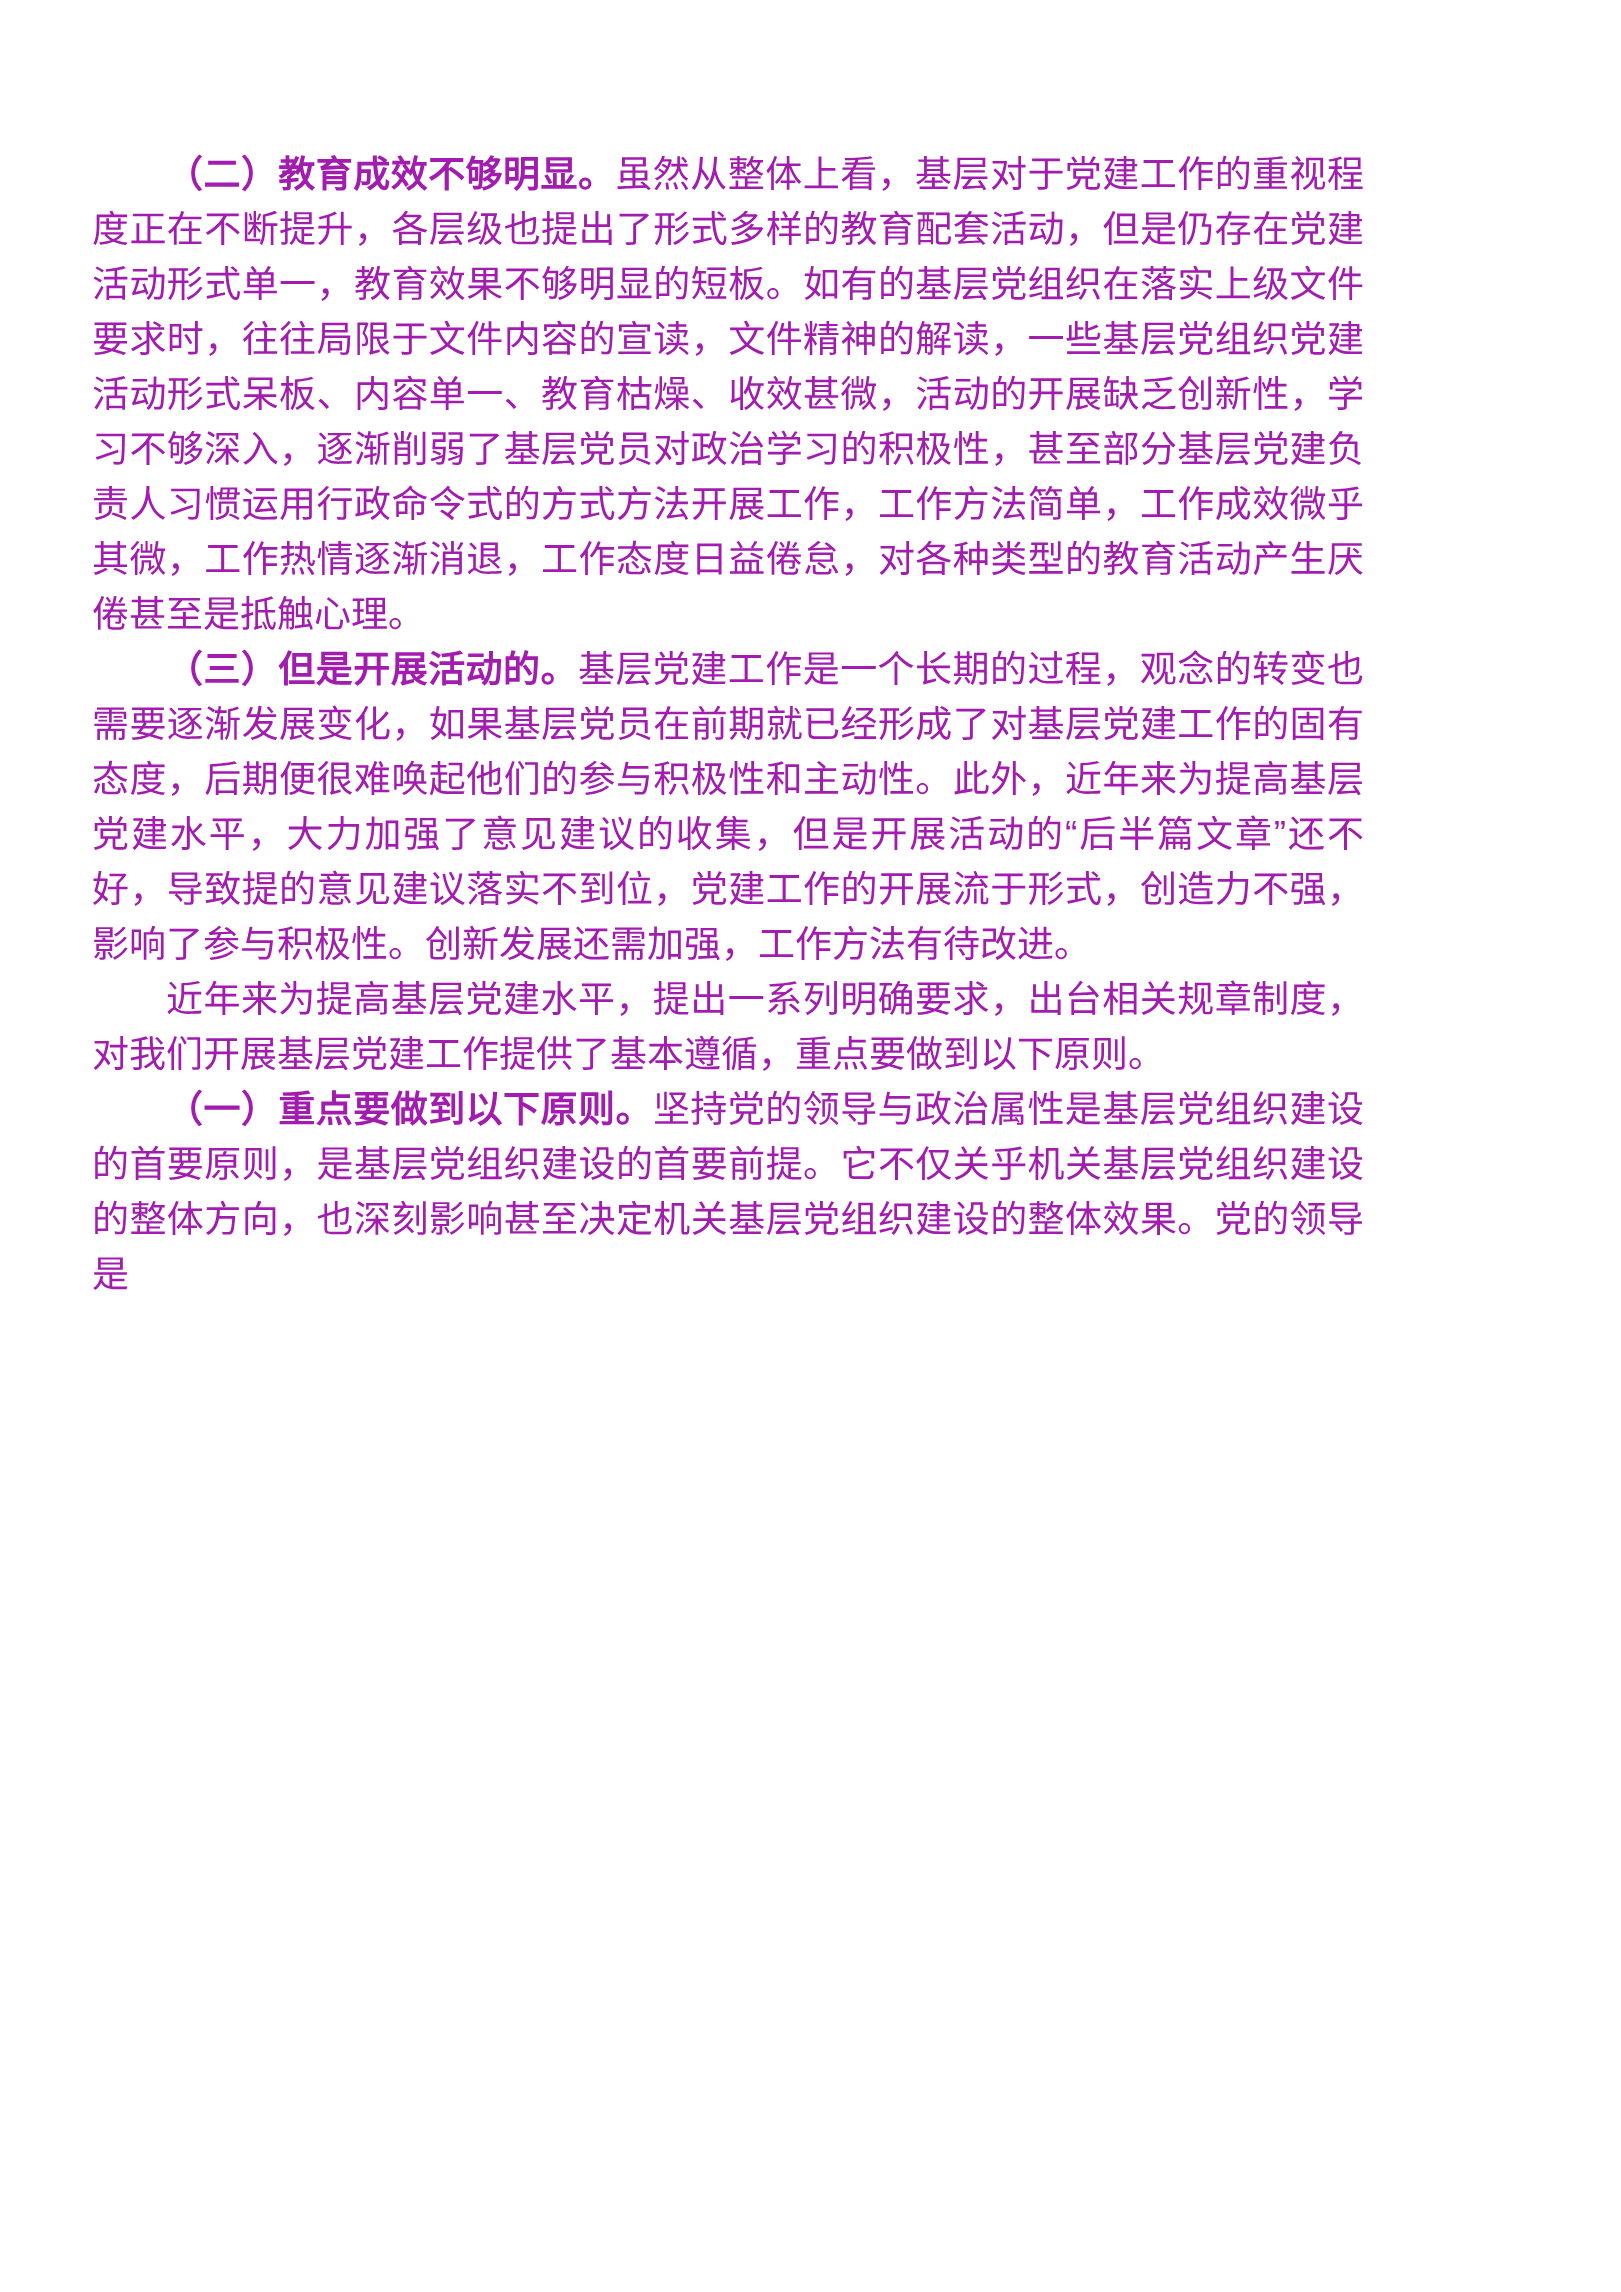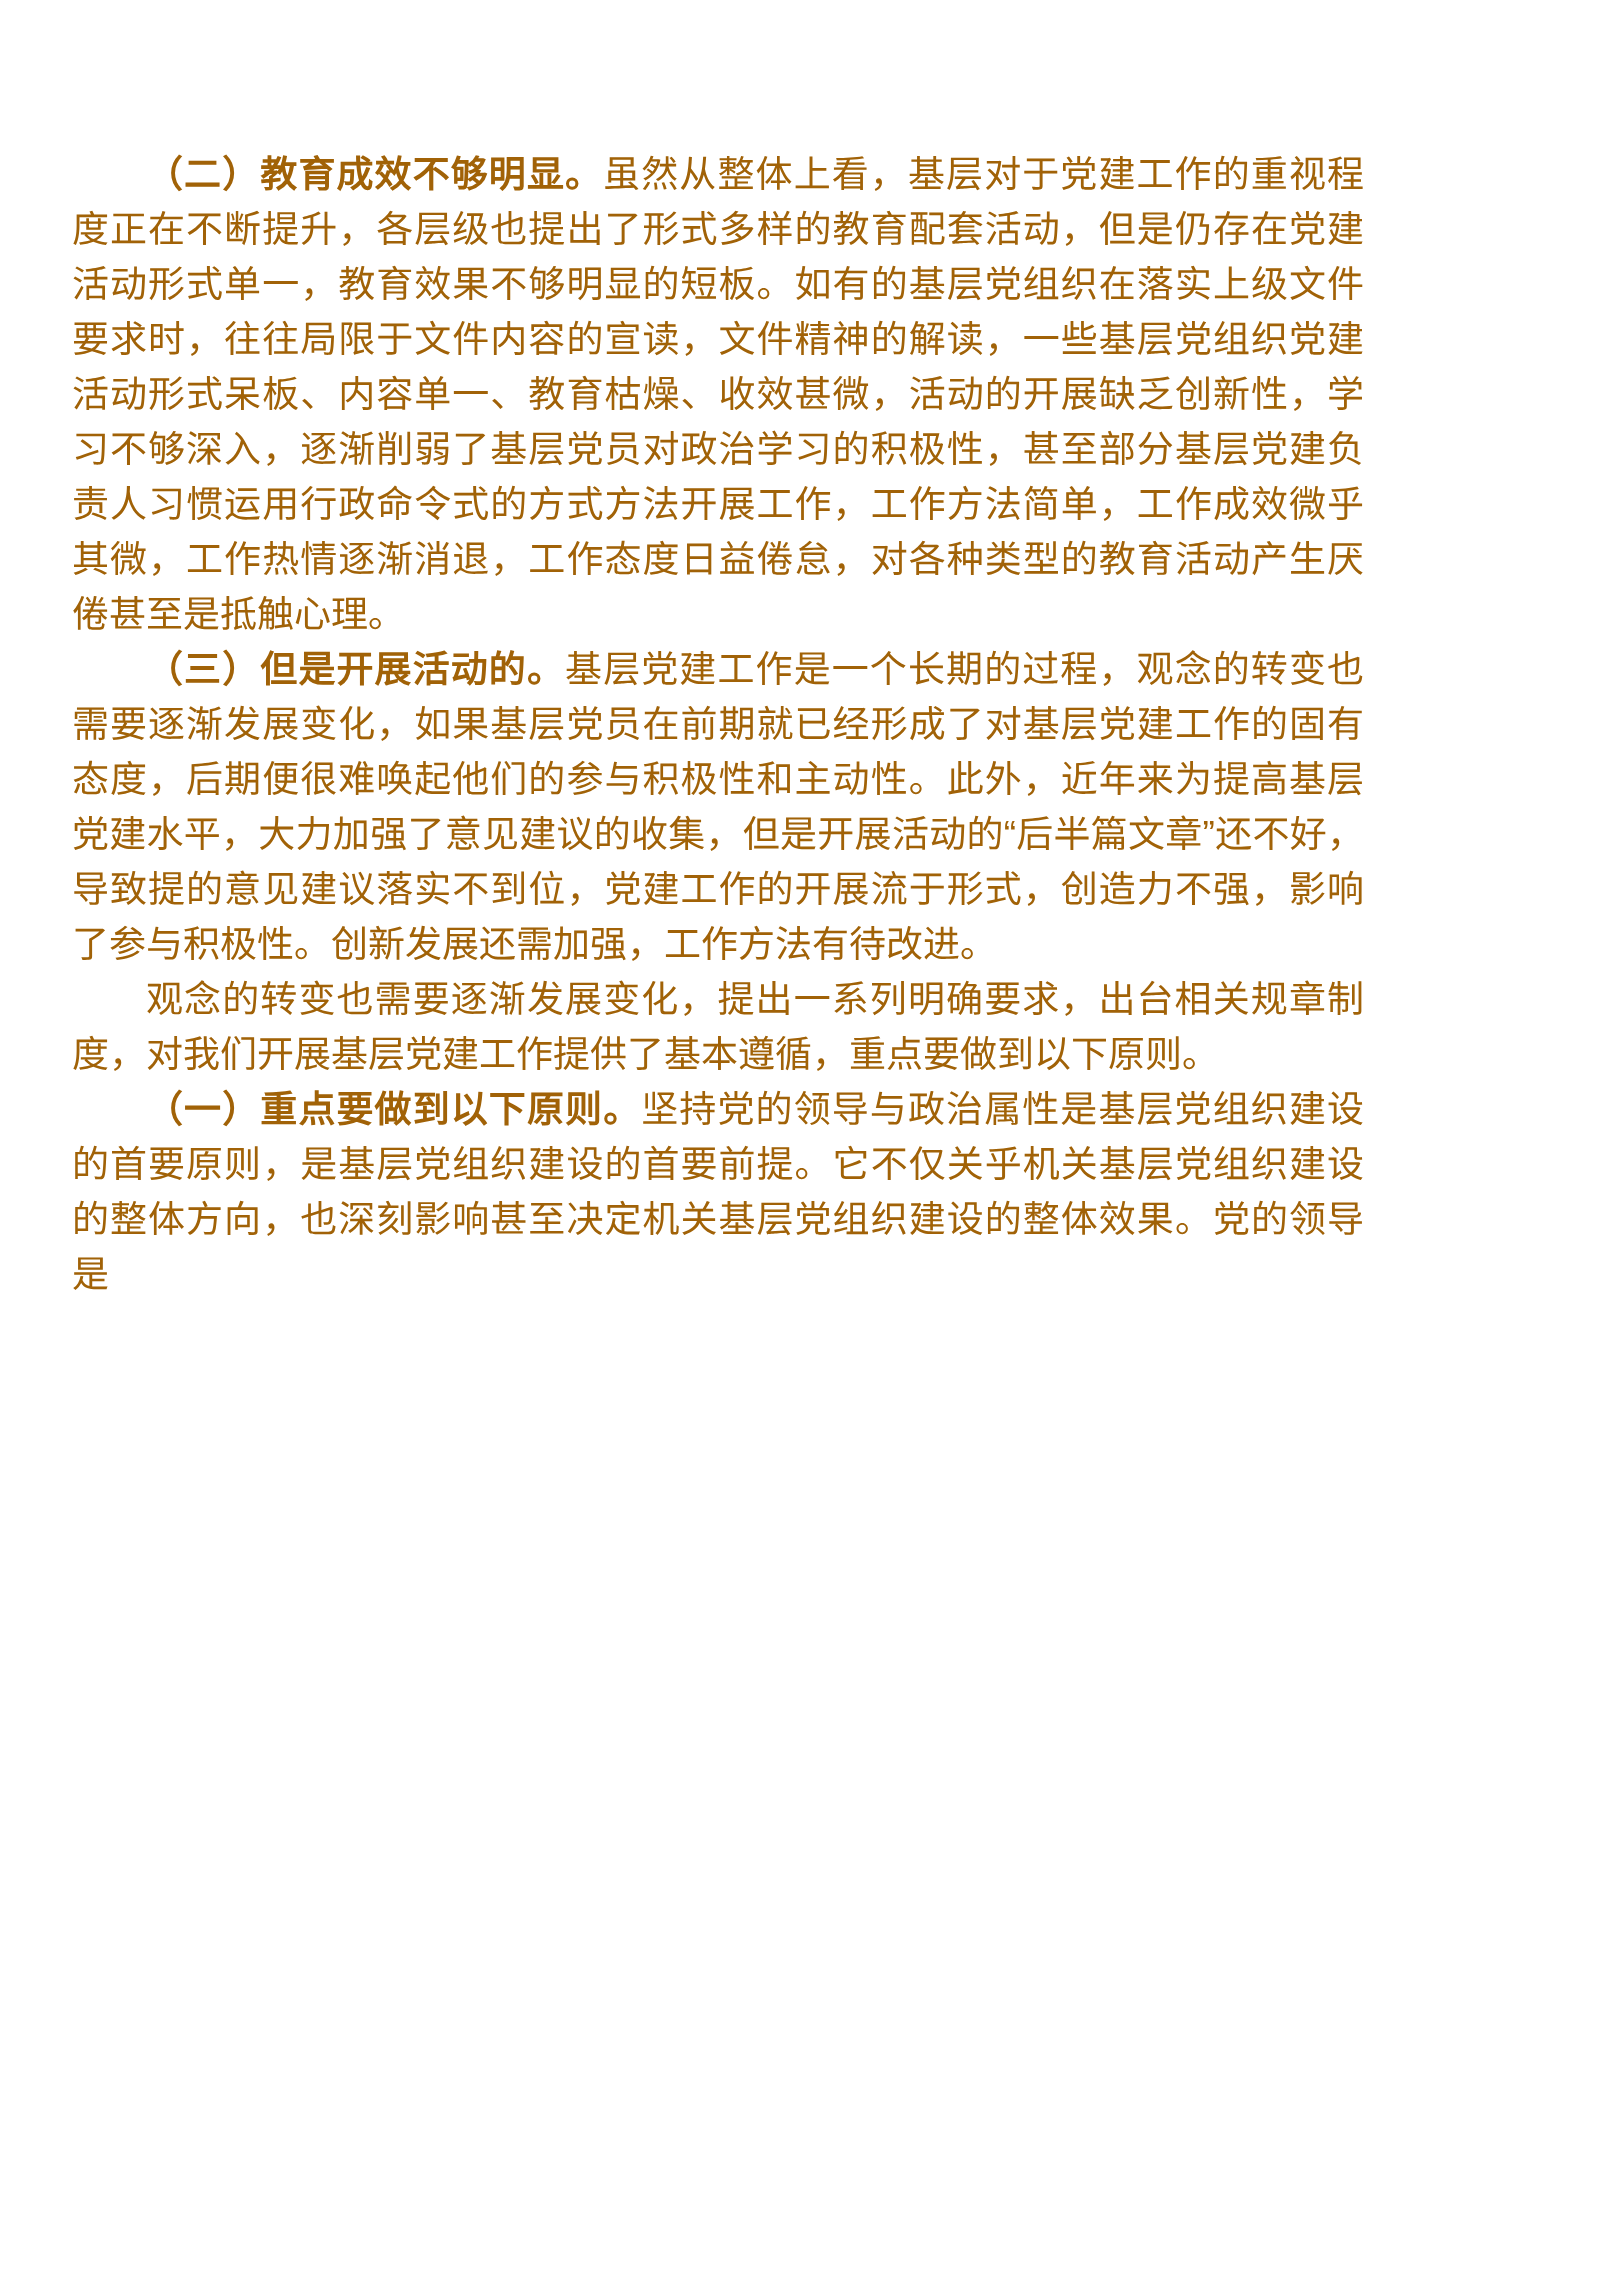--- a/index.html
+++ b/index.html
@@ -6,23 +6,23 @@
     margin: 0;
     padding: 0;
     background: #ffffff;
   }
   .page {
     position: relative;
     width: 1526px;
     height: 2293px;
     box-sizing: border-box;
     background: #ffffff;
-    padding: 147px 162px 0 72px;
+    padding: 147px 162px 0 92px;
     font-family: "Liberation Sans", "DejaVu Sans", sans-serif;
-    color: #a16207;
+    color: #a21caf;
     font-size: 37px;
     line-height: 55px;
     text-align: justify;
     overflow: hidden;
   }
   .para {
     margin: 0;
     padding: 0;
     text-indent: 2em;
     word-break: break-all;
@@ -37,18 +37,18 @@
 </head>
 <body>
 
 <div class="page">
 
   <p class="para"><span class="lead">（二）教育成效不够明显。</span><span>虽然从整体上看，基层对于党建工作的重视程度正在不断提升，各层级也提出了形式多样的教育配套活动，但是仍存在党建活动形式单一，教育效果不够明显的短板。如有的基层党组织在落实上级文件要求时，往往局限于文件内容的宣读，文件精神的解读，一些基层党组织党建活动形式呆板、内容单一、教育枯燥、收效甚微，活动的开展缺乏创新性，学习不够深入，逐渐削弱了基层党员对政治学习的积极性，甚至部分基层党建负责人习惯运用行政命令式的方式方法开展工作，工作方法简单，工作成效微乎其微，工作热情逐渐消退，工作态度日益倦怠，对各种类型的教育活动产生厌倦甚至是抵触心理。</span></p>
 
   <p class="para"><span class="lead">（三）但是开展活动的。</span><span>基层党建工作是一个长期的过程，观念的转变也需要逐渐发展变化，如果基层党员在前期就已经形成了对基层党建工作的固有态度，后期便很难唤起他们的参与积极性和主动性。此外，近年来为提高基层党建水平，大力加强了意见建议的收集，但是开展活动的“后半篇文章”还不好，导致提的意见建议落实不到位，党建工作的开展流于形式，创造力不强，影响了参与积极性。创新发展还需加强，工作方法有待改进。</span></p>
 
 
-  <p class="para"><span>观念的转变也需要逐渐发展变化，提出一系列明确要求，出台相关规章制度，对我们开展基层党建工作提供了基本遵循，重点要做到以下原则。</span></p>
+  <p class="para"><span>近年来为提高基层党建水平，提出一系列明确要求，出台相关规章制度，对我们开展基层党建工作提供了基本遵循，重点要做到以下原则。</span></p>
 
   <p class="para"><span class="lead">（一）重点要做到以下原则。</span><span>坚持党的领导与政治属性是基层党组织建设的首要原则，是基层党组织建设的首要前提。它不仅关乎机关基层党组织建设的整体方向，也深刻影响甚至决定机关基层党组织建设的整体效果。党的领导是</span></p>
 
 </div>
 
 
 </body></html>

